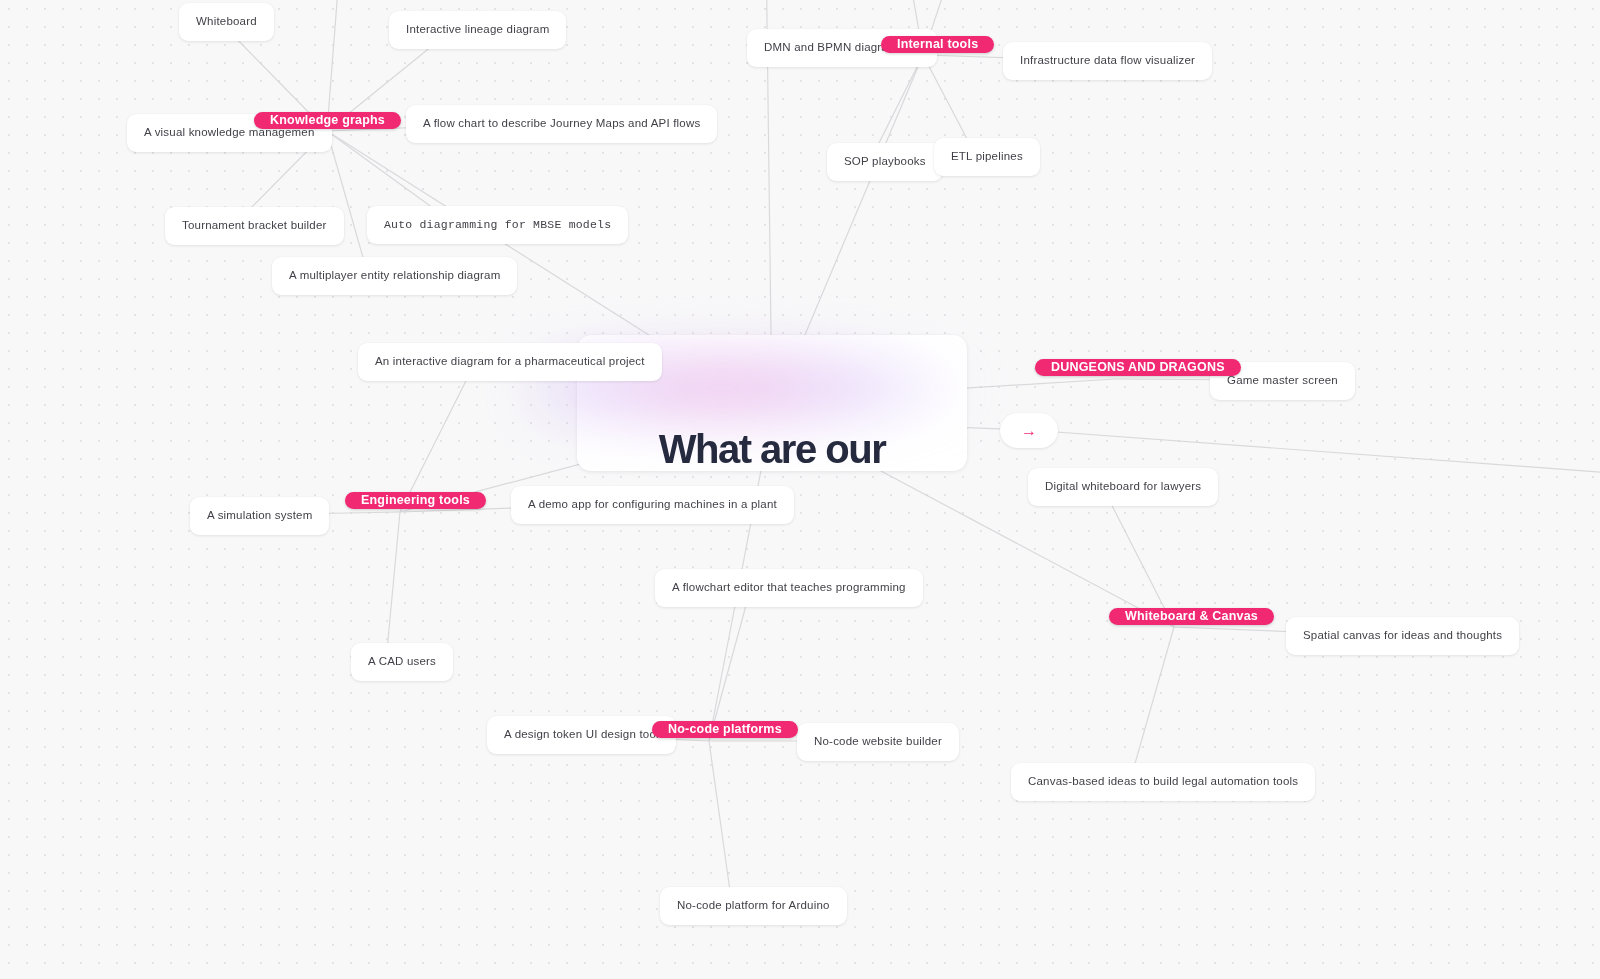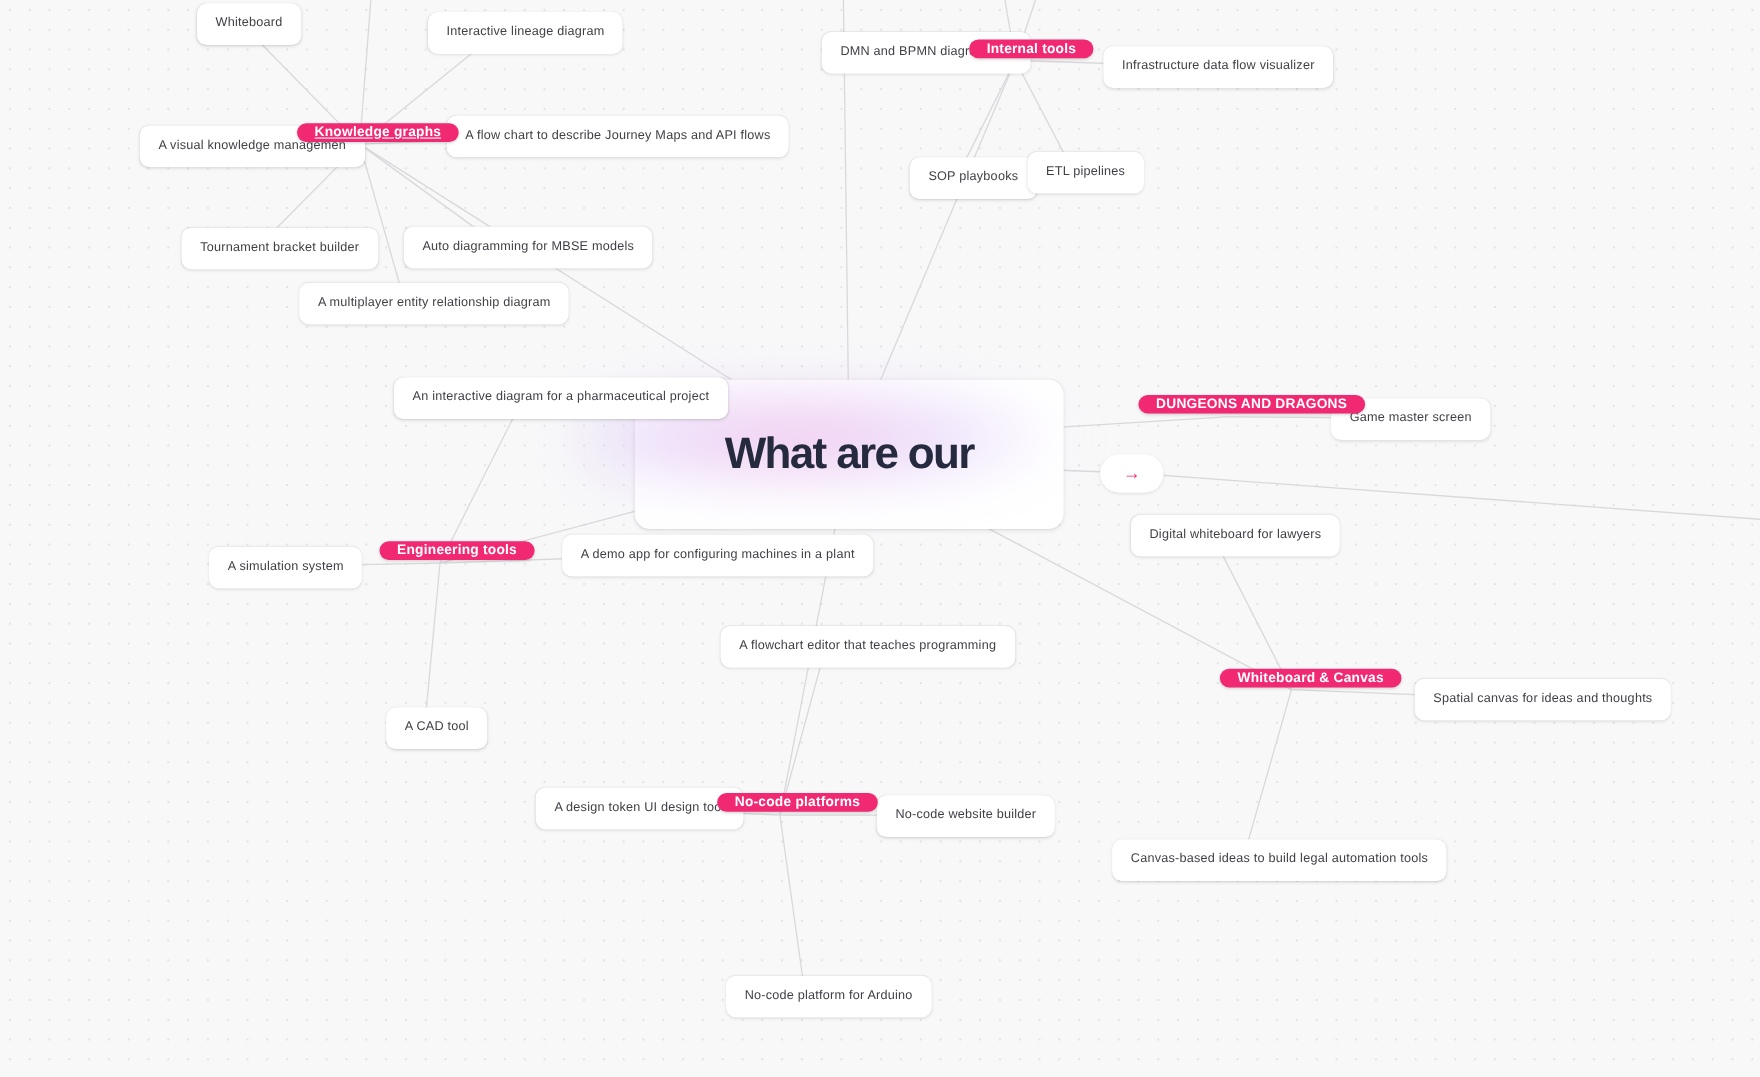--- a/index.html
+++ b/index.html
@@ -21,24 +21,24 @@
     box-shadow:0 1px 3px rgba(0,0,0,.09), 0 0 1px rgba(0,0,0,.06);
   }
   .category{
     position:absolute; z-index:3; white-space:nowrap;
     background:#f12872; color:#ffffff;
     font-size:12.5px; font-weight:700; letter-spacing:.2px; line-height:1;
     padding:2px 16px; border-radius:10px;
     box-shadow:0 1px 3px rgba(0,0,0,.18);
   }
   .center-card{
-    position:absolute; z-index:2; left:577px; top:345px; width:390px; height:136px;
+    position:absolute; z-index:2; left:577px; top:335px; width:390px; height:136px;
     background:#ffffff; border-radius:14px;
     box-shadow:0 1px 4px rgba(0,0,0,.08), 0 0 1px rgba(0,0,0,.05);
-    display:flex; align-items:center; justify-content:center;
+    display:flex; align-items:flex-end; justify-content:center;
   }
   .center-glow{
     position:absolute; left:-48px; top:14px; right:-22px; height:78px;
     border-radius:60px; filter:blur(26px); pointer-events:none; z-index:0;
     background:radial-gradient(55% 60% at 42% 50%,
       rgba(245,180,226,.85), rgba(213,190,248,.5) 62%, rgba(255,255,255,0) 100%);
   }
   .center-title{
     position:relative; z-index:1; text-align:center;
     color:#262a3f; font-weight:700; font-size:40px; letter-spacing:-1.5px; line-height:1.08;
@@ -99,43 +99,43 @@
     <div class="center-title">
       <div>What are our</div>
     </div>
   </div>
 
   <div class="leaf" style="left:179px; top:3px;">Whiteboard</div>
   <div class="leaf" style="left:389px; top:11px;">Interactive lineage diagram</div>
   <div class="leaf" style="left:127px; top:114px;">A visual knowledge managemen</div>
   <div class="leaf" style="left:406px; top:105px;">A flow chart to describe Journey Maps and API flows</div>
   <div class="leaf" style="left:165px; top:207px;">Tournament bracket builder</div>
-  <div class="leaf" style="left:367px; top:206px;">Auto diagramming for MBSE models</div>
+  <div class="leaf" style="left:367px; top:206px;font-family:Liberation Mono, monospace;">Auto diagramming for MBSE models</div>
   <div class="leaf" style="left:272px; top:257px;">A multiplayer entity relationship diagram</div>
   <div class="leaf" style="left:358px; top:343px;">An interactive diagram for a pharmaceutical project</div>
   <div class="leaf" style="left:747px; top:29px;">DMN and BPMN diagram edit</div>
   <div class="leaf" style="left:1003px; top:42px;">Infrastructure data flow visualizer</div>
   <div class="leaf" style="left:827px; top:143px;">SOP playbooks</div>
   <div class="leaf" style="left:934px; top:138px;">ETL pipelines</div>
   <div class="leaf" style="left:1210px; top:362px;">Game master screen</div>
   <div class="leaf" style="left:1028px; top:468px;">Digital whiteboard for lawyers</div>
   <div class="leaf" style="left:190px; top:497px;">A simulation system</div>
   <div class="leaf" style="left:655px; top:569px;">A flowchart editor that teaches programming</div>
   <div class="leaf" style="left:511px; top:486px;">A demo app for configuring machines in a plant</div>
-  <div class="leaf" style="left:351px; top:643px;">A CAD tool</div>
+  <div class="leaf" style="left:351px; top:643px;">A CAD users</div>
   <div class="leaf" style="left:1286px; top:617px;">Spatial canvas for ideas and thoughts</div>
   <div class="leaf" style="left:1011px; top:763px;">Canvas-based ideas to build legal automation tools</div>
   <div class="leaf" style="left:487px; top:716px;">A design token UI design tool</div>
   <div class="leaf" style="left:797px; top:723px;">No-code website builder</div>
   <div class="leaf" style="left:660px; top:887px;">No-code platform for Arduino</div>
 
   <div class="arrow-pill">
     <span>→</span>
   </div>
 
-  <div class="category" style="left:270px; top:112px;text-decoration:underline;">Knowledge graphs</div>
+  <div class="category" style="left:254px; top:112px;">Knowledge graphs</div>
   <div class="category" style="left:881px; top:36px;">Internal tools</div>
   <div class="category" style="left:1035px; top:359px;">DUNGEONS AND DRAGONS</div>
   <div class="category" style="left:345px; top:492px;">Engineering tools</div>
   <div class="category" style="left:1109px; top:608px;">Whiteboard &amp; Canvas</div>
   <div class="category" style="left:652px; top:721px;">No-code platforms</div>
 
 </div>
 
 </body></html>

